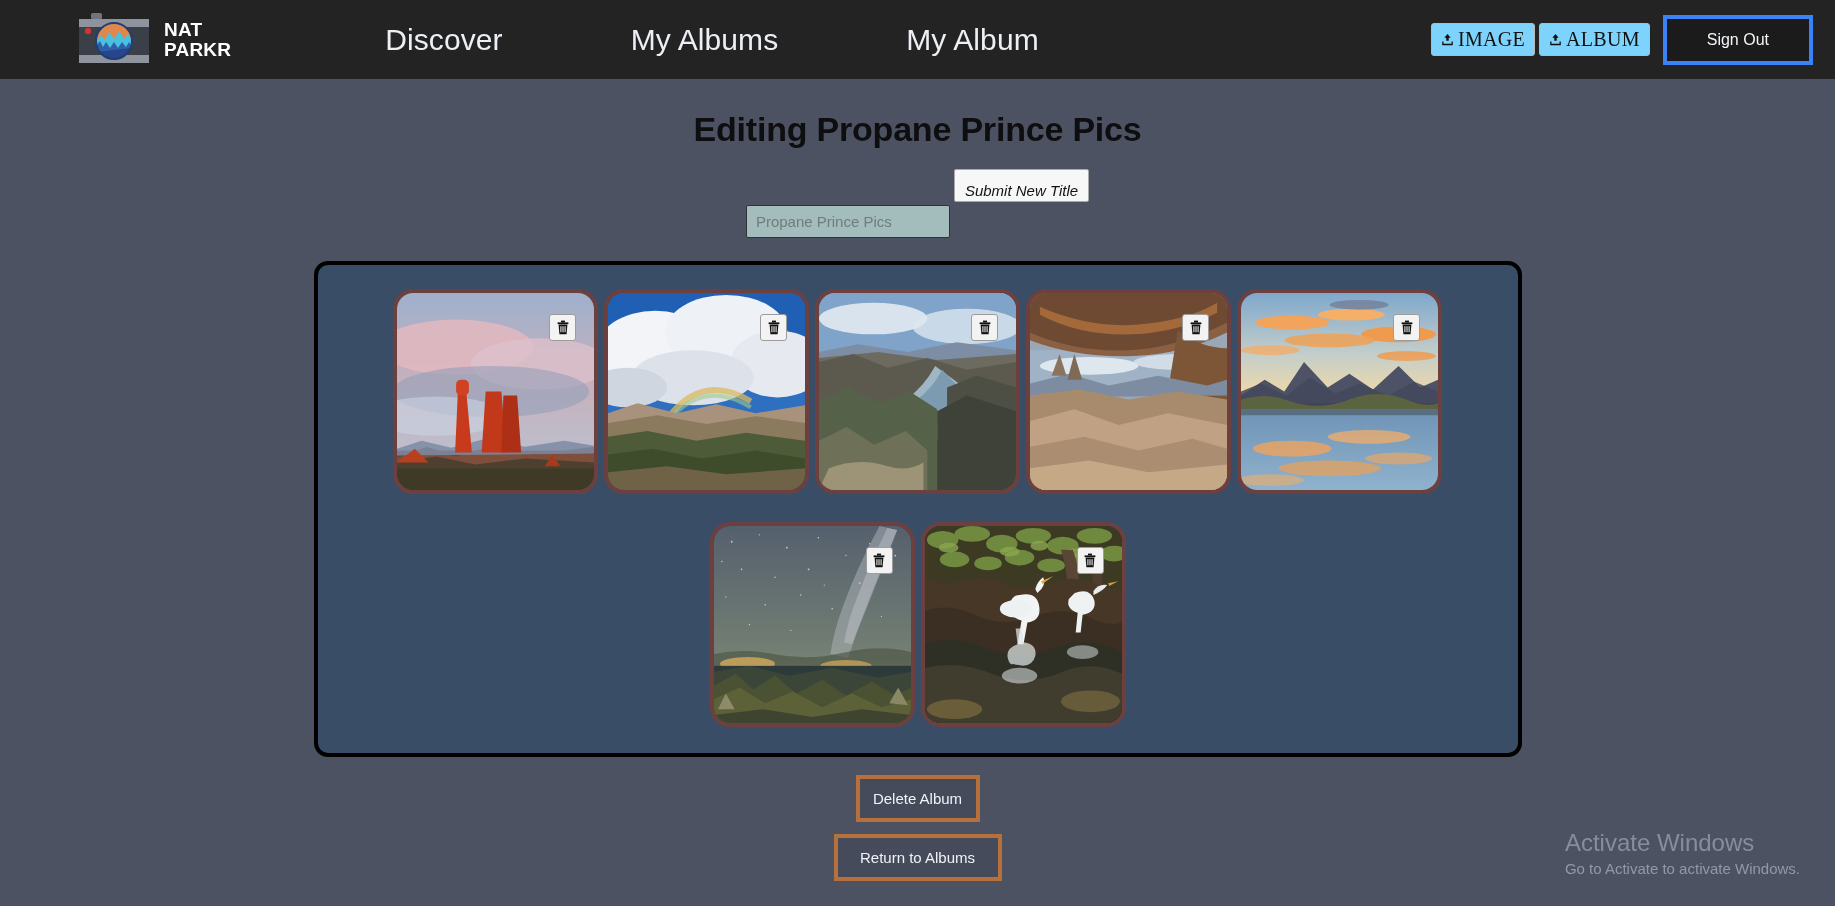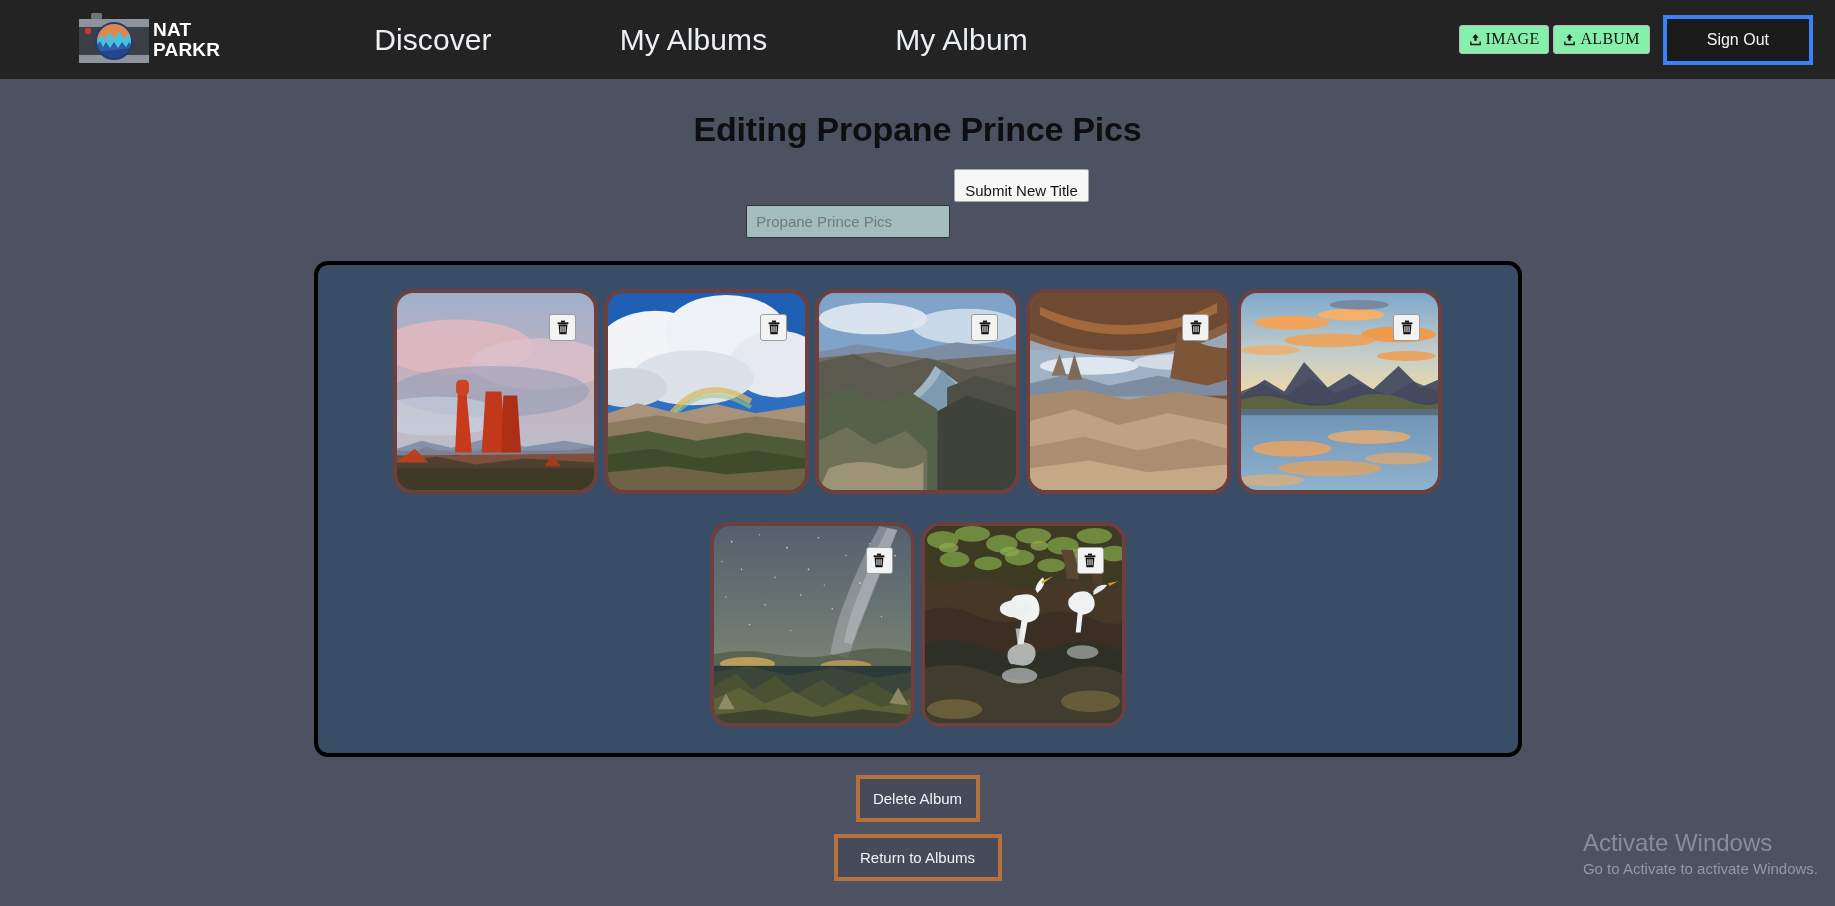--- a/index.html
+++ b/index.html
@@ -22,21 +22,21 @@
     background: #232323;
     display: flex;
     align-items: center;
     padding: 0 22px 0 75px;
     position: relative;
   }
 
   .brand {
     display: flex;
     align-items: center;
-    gap: 0;
+    gap: 11px;
     flex: 0 0 auto;
   }
 
   .camera-logo { width: 78px; height: 56px; display: block; }
 
   .brand-name {
     color: #ffffff;
     font-size: 19px;
     font-weight: 700;
     line-height: 1.02;
@@ -63,26 +63,26 @@
   .nav-right {
     margin-left: auto;
     display: flex;
     align-items: center;
     gap: 13px;
   }
 
   .upload-group { display: flex; gap: 4px; }
 
   .btn-upload {
-    background: #86efac;
+    background: #7dd3fc;
     color: #111;
     border: 1px solid #b9b9b9;
     border-radius: 3px;
     font-family: "Liberation Serif", serif;
-    font-size: 16px;
+    font-size: 20px;
     letter-spacing: .3px;
     padding: 5px 9px 6px;
     display: flex;
     align-items: center;
     gap: 4px;
     cursor: pointer;
     line-height: 1;
   }
 
   .upload-icon { width: 13px; height: 13px; display: block; flex: 0 0 auto; }
@@ -133,20 +133,21 @@
     background: #f7f7f7;
     color: #131313;
     border: 1px solid #a9a9a9;
     border-radius: 2px;
     height: 33px;
     padding: 12px 10px;
     margin-left: 4px;
     font-size: 15px;
     font-family: "Liberation Sans", sans-serif;
     cursor: pointer;
+    font-style: italic;
   }
 
   
   .album-box {
     width: 1208px;
     margin: 23px auto 0;
     background: #3a4d67;
     border: 4px solid #000000;
     border-radius: 14px;
     padding: 24px 22px 26px;
@@ -208,21 +209,21 @@
     width: 124px;
     text-align: center;
     cursor: pointer;
     line-height: 1;
   }
   .btn-action.wide { width: 168px; }
 
   
   .watermark {
     position: absolute;
-    right: 17px;
+    right: 35px;
     bottom: 26px;
     text-align: left;
     color: #8e94a3;
     user-select: none;
   }
   .watermark .wm-title { font-size: 24px; line-height: 1.25; color: #878d9c; }
   .watermark .wm-sub { font-size: 15px; line-height: 1.5; color: #9198a6; }
 </style>
 </head>
 <body>

